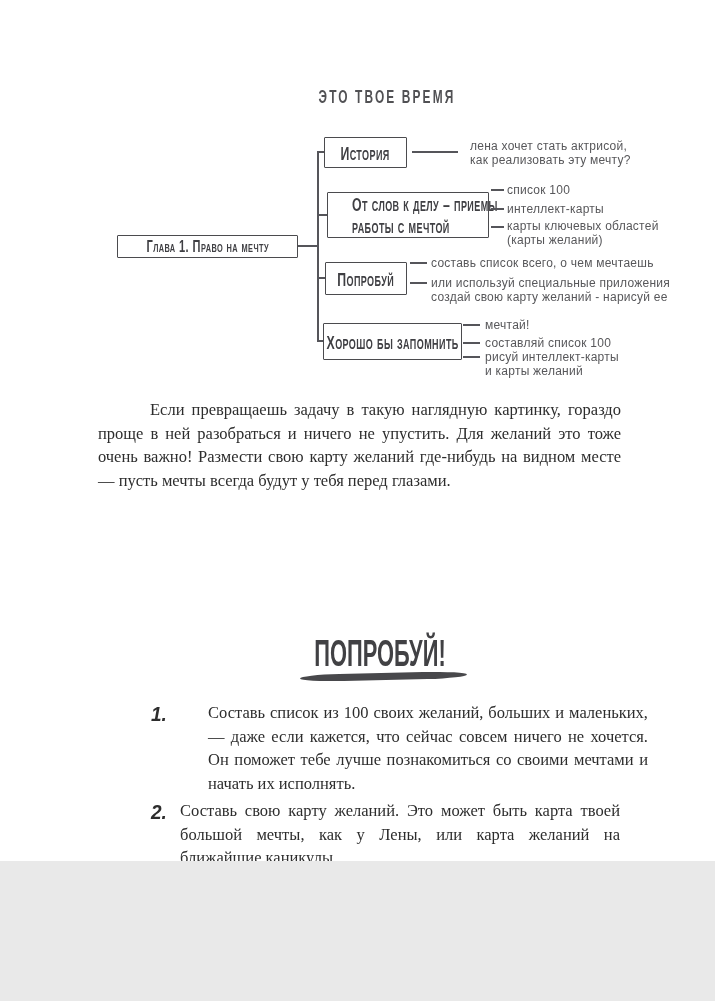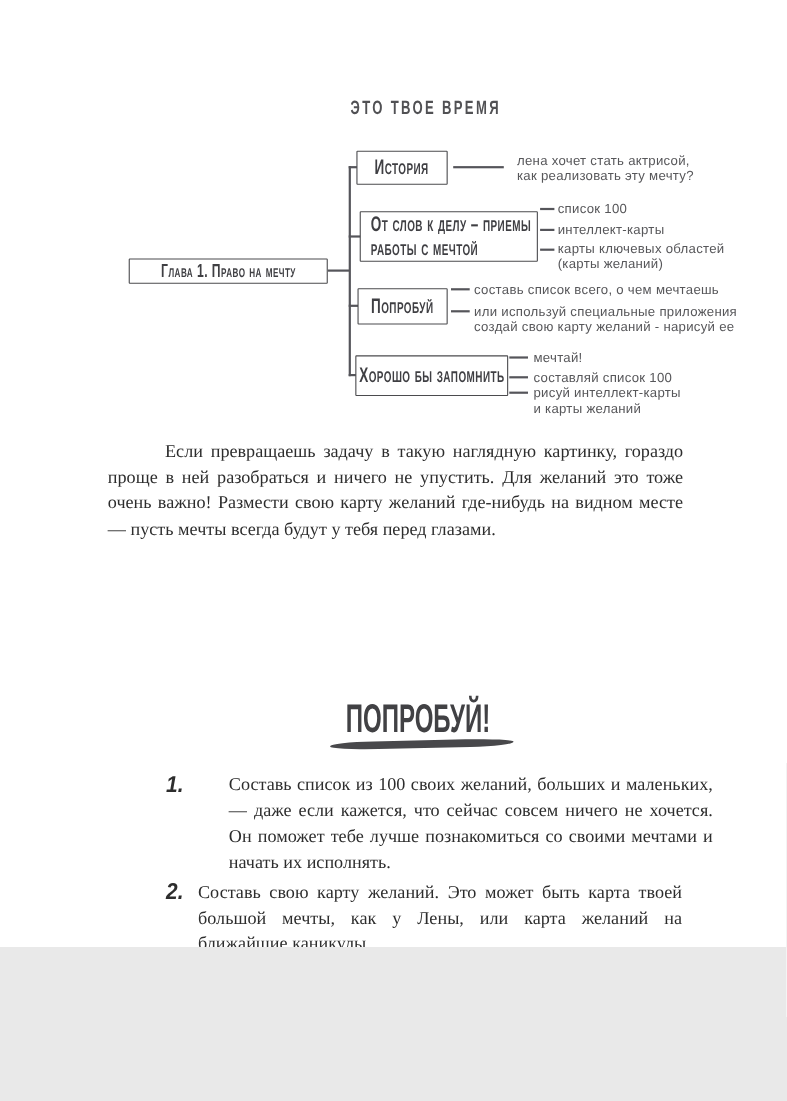--- a/index.html
+++ b/index.html
@@ -36,21 +36,21 @@
     font-variant:small-caps;
     font-weight:600;
     color:#3f3f43;
     font-size:15px;line-height:17px;
     letter-spacing:0.5px;
     transform:scale(0.82,1.28);transform-origin:center center;
     display:inline-block;
     white-space:nowrap;
   }
   .mbox.root .lbl{font-size:13.5px;}
-  .mbox.leftalign{justify-content:flex-start;padding-left:9px;}
+  .mbox.leftalign{justify-content:flex-start;padding-left:24px;}
   .mbox.leftalign .lbl{transform-origin:left center;white-space:nowrap;}
   .note{
     position:absolute;
     font-family:"Liberation Sans", sans-serif;
     font-size:12px;line-height:14px;
     letter-spacing:0.25px;
     color:#57575a;
     white-space:nowrap;
   }
   

